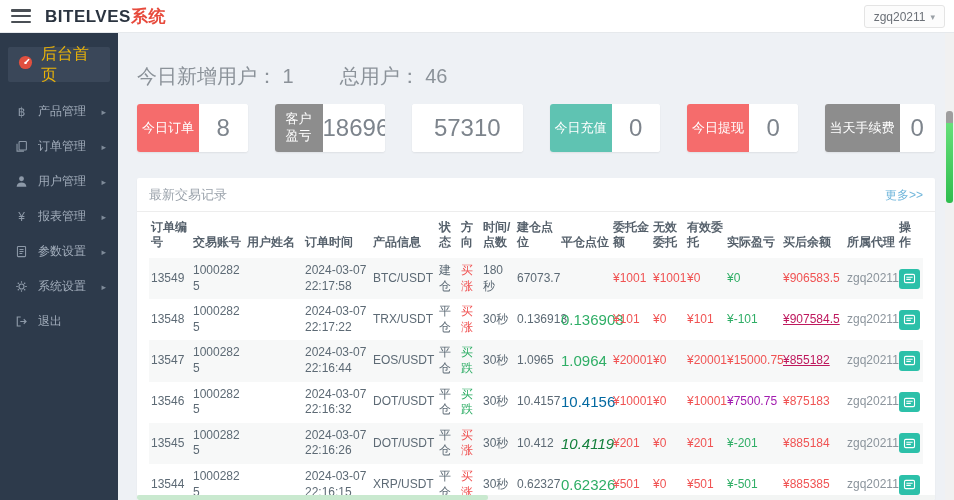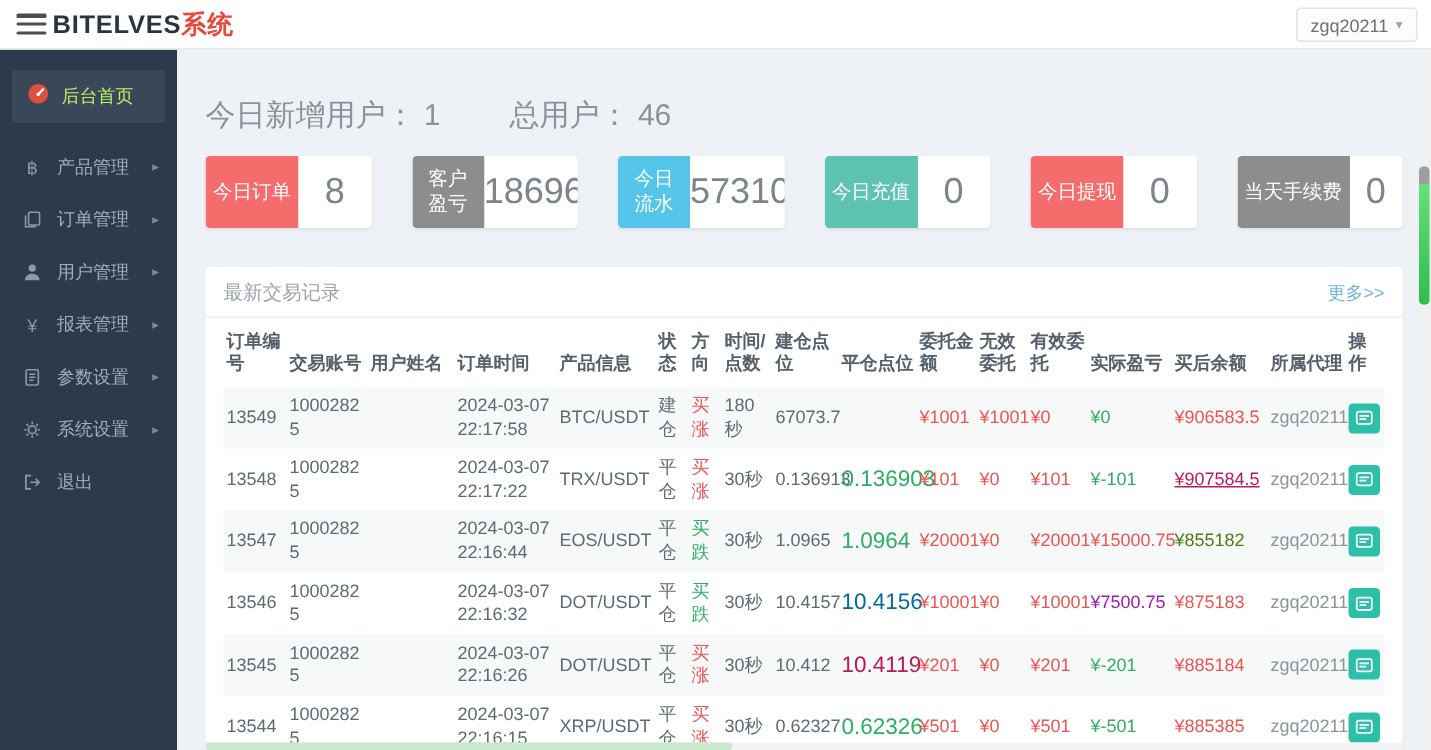--- a/index.html
+++ b/index.html
@@ -5,32 +5,32 @@
   * { margin:0; padding:0; box-sizing:border-box; }
   html,body { width:954px; height:500px; overflow:hidden; }
   body { font-family:"Liberation Sans","DejaVu Sans",sans-serif; background:#eef1f5; position:relative; }
 
   
   .topbar { position:absolute; top:0; left:0; width:954px; height:33px; background:#ffffff;
             border-bottom:1px solid #e6e9ec; display:flex; align-items:center; z-index:20; }
   .hamburger { width:20px; height:14px; margin-left:11px; display:flex; flex-direction:column;
                justify-content:space-between; cursor:pointer; }
   .hamburger span { display:block; height:2.5px; background:#4a4f55; border-radius:1px; }
-  .brand { margin-left:4px; font-size:17px; font-weight:bold; color:#2b3440; letter-spacing:.5px; }
+  .brand { margin-left:14px; font-size:17px; font-weight:bold; color:#2b3440; letter-spacing:.5px; }
   .brand .cn { color:#e74a3c; font-weight:bold; }
   .userbox { position:absolute; right:9px; top:5px; height:23px; padding:0 9px; background:#fcfcfc;
              border:1px solid #e4e4e4; border-radius:3px; font-size:12px; color:#6b7077;
              display:flex; align-items:center; gap:5px; cursor:pointer; }
   .userbox .caret { font-size:9px; color:#9aa0a6; }
 
   
   .sidebar { position:absolute; top:33px; left:0; width:118px; height:467px; background:#2d3a4b; }
   .side-active { margin:14px 8px 12px; height:35px; background:#3a4759; border-radius:2px;
                  display:flex; align-items:center; padding:0 10px; gap:8px; cursor:pointer; }
-  .side-active .lbl { color:#bef264; font-size:12px; }
+  .side-active .lbl { color:#eab308; font-size:16px; }
   .side-item { height:35px; display:flex; align-items:center; padding:0 12px 0 14px; gap:9px;
                color:#a2adbb; font-size:12px; cursor:pointer; }
   .side-item .ico { width:15px; text-align:center; color:#8d99a8; font-size:12px; flex:none;
                     display:flex; justify-content:center; }
   .side-item .arrow { margin-left:auto; font-size:9px; color:#7f8b9a; }
 
   
   .content { position:absolute; left:118px; top:33px; width:836px; height:467px; overflow:hidden; }
   .summary { margin:30px 19px 0; display:flex; gap:46px; font-size:20px; color:#8b9299; }
   .summary b { font-weight:normal; color:#8b9299; }
@@ -171,21 +171,20 @@
   <div class="cards">
     <div class="card">
       <div class="card-label" style="background-color: rgb(245, 108, 108);">今日订单</div>
       <div class="card-value">8</div>
     </div>
     <div class="card">
       <div class="card-label" style="background-color: rgb(141, 141, 141);">客户盈亏</div>
       <div class="card-value">18696.5</div>
     </div>
     <div class="card">
-      <div class="card-label" style="background-color: rgb(85, 197, 234);">今日流水</div>
       <div class="card-value">57310</div>
     </div>
     <div class="card">
       <div class="card-label" style="background-color: rgb(95, 195, 178);">今日充值</div>
       <div class="card-value">0</div>
     </div>
     <div class="card">
       <div class="card-label" style="background-color: rgb(245, 108, 108);">今日提现</div>
       <div class="card-value">0</div>
     </div>
@@ -303,21 +302,21 @@
     <td>EOS/USDT</td>
     <td>平仓</td>
     <td style="color: rgb(47, 174, 102);">买跌</td>
     <td>30秒</td>
     <td class="nw">1.0965</td>
     <td class="nw close-val" style="color: rgb(47, 174, 102);">1.0964</td>
     <td class="nw" style="color: rgb(240, 83, 83);">¥20001</td>
     <td class="nw" style="color: rgb(240, 83, 83);">¥0</td>
     <td class="nw" style="color: rgb(240, 83, 83);">¥20001</td>
     <td class="nw" style="color: rgb(240, 83, 83);">¥15000.75</td>
-    <td class="nw" style="color: #4d7c0f;">¥855182</td>
+    <td class="nw" style="color: #be185d; text-decoration: underline;">¥855182</td>
     <td class="agent">zgq20211</td>
     <td>
       <button class="op-btn">
         <svg width="13" height="13" viewBox="0 0 14 14" fill="none" stroke="#ffffff" stroke-width="1.2">
                   <rect x="1.6" y="2.6" width="10.8" height="8.8" rx="1.4"></rect>
                   <path d="M3.6 5.6 h6.8 M3.6 8 h4.8"></path>
                 </svg>
       </button>
     </td>
   </tr>
@@ -350,21 +349,21 @@
           <tr>
     <td>13545</td>
     <td>10002825</td>
     <td></td>
     <td>2024-03-07 22:16:26</td>
     <td>DOT/USDT</td>
     <td>平仓</td>
     <td style="color: rgb(240, 83, 83);">买涨</td>
     <td>30秒</td>
     <td class="nw">10.412</td>
-    <td class="nw close-val" style="color: #be185d;">10.4119</td>
+    <td class="nw close-val" style="color: #15803d; font-style: italic;">10.4119</td>
     <td class="nw" style="color: rgb(240, 83, 83);">¥201</td>
     <td class="nw" style="color: rgb(240, 83, 83);">¥0</td>
     <td class="nw" style="color: rgb(240, 83, 83);">¥201</td>
     <td class="nw" style="color: rgb(47, 174, 102);">¥-201</td>
     <td class="nw" style="color: rgb(240, 83, 83);">¥885184</td>
     <td class="agent">zgq20211</td>
     <td>
       <button class="op-btn">
         <svg width="13" height="13" viewBox="0 0 14 14" fill="none" stroke="#ffffff" stroke-width="1.2">
                   <rect x="1.6" y="2.6" width="10.8" height="8.8" rx="1.4"></rect>

